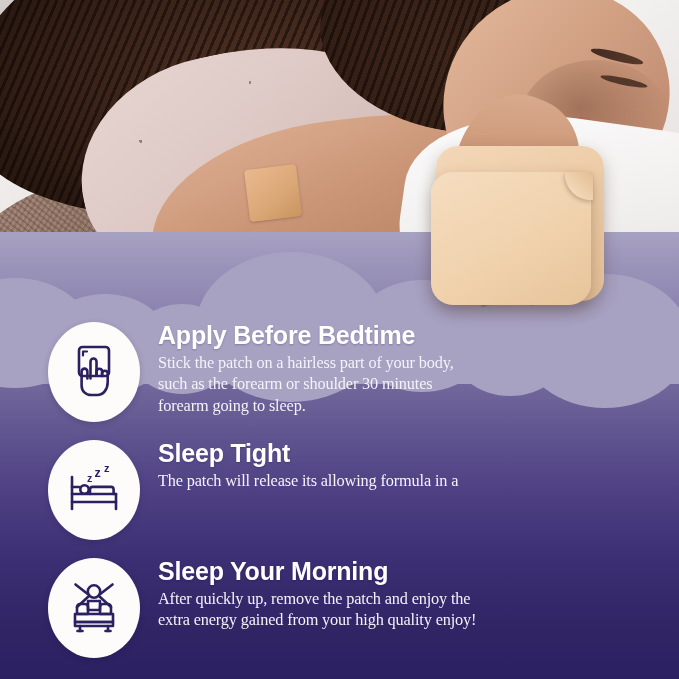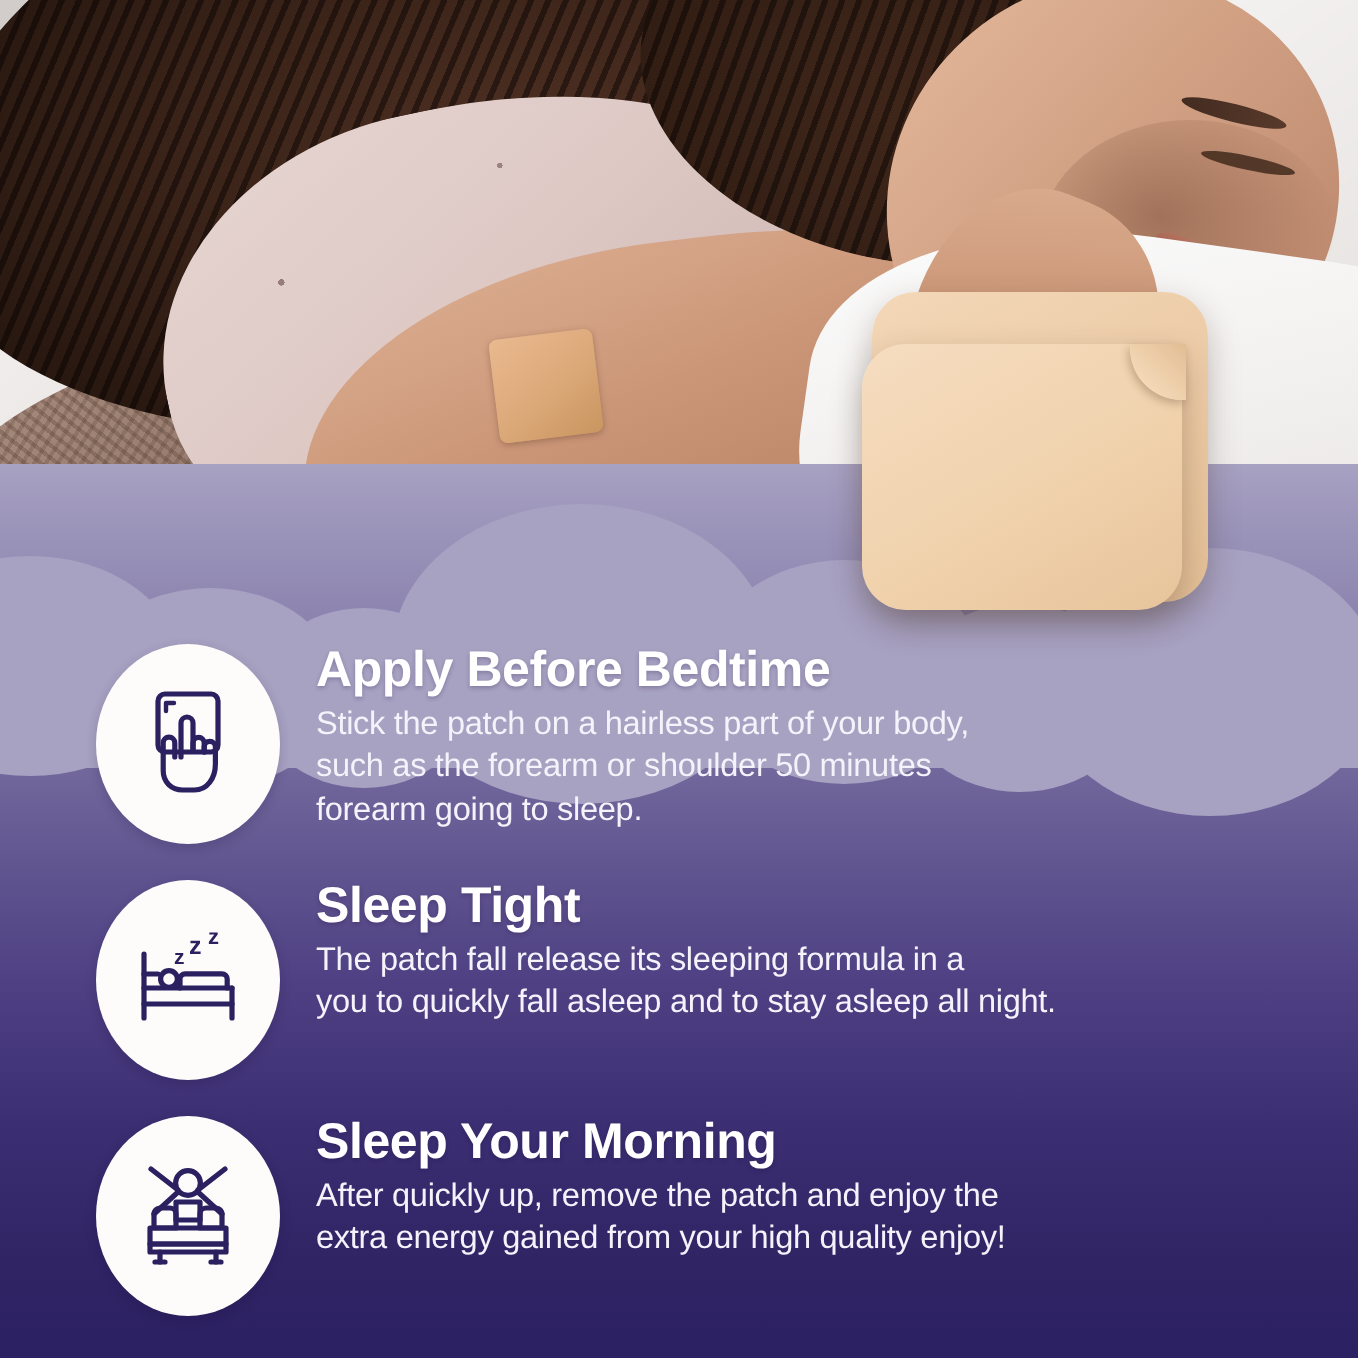--- a/index.html
+++ b/index.html
@@ -232,20 +232,21 @@
     line-height:1.06;
     margin:0 0 3px 0;
     text-shadow:0 1px 2px rgba(30,15,60,.25);
   }
   .body {
     color:#f4f2fa;
     font-size:16.3px;
     line-height:1.33;
     letter-spacing:-0.15px;
     max-width:520px;
+    font-family:Liberation Serif, serif;
   }
   .body .ln { display:block; white-space:nowrap; }
 </style>
 </head>
 <body>
 
 <div id="page">
 
   <div class="photo">
     <div class="ph-sheet-main"></div>
@@ -298,21 +299,21 @@
             <path d="M36.1 34 v-2.5 a2.8 2.8 0 0 1 5.6 0 v8.5
                      c0 7-4 13-10.5 13 h-6 c-5.5 0-9.6-4-9.6-9.6 V29.5
                      a2.9 2.9 0 0 1 5.8 0 v7"></path>
           </svg>
         </div>
       </div>
       <div class="texts">
         <div class="head">Apply Before Bedtime</div>
         <div class="body">
           <span class="ln">Stick the patch on a hairless part of your body,</span>
-          <span class="ln">such as the forearm or shoulder 50 minutes</span>
+          <span class="ln">such as the forearm or shoulder 30 minutes</span>
           <span class="ln">forearm going to sleep.</span>
         </div>
       </div>
     </div>
 
     <div class="row row2">
       <div class="icon-wrap">
         <div class="icon-circle">
           <svg width="62" height="58" viewBox="0 0 62 58" fill="none" stroke="#2b2060" stroke-width="2.6" stroke-linecap="round" stroke-linejoin="round">
 
@@ -329,22 +330,21 @@
 
             <text x="24" y="21" font-family="Liberation Sans, sans-serif" font-size="10.5" font-weight="bold" fill="#2b2060" stroke="none">z</text>
             <text x="31.5" y="16" font-family="Liberation Sans, sans-serif" font-size="12.5" font-weight="bold" fill="#2b2060" stroke="none">z</text>
             <text x="41" y="11" font-family="Liberation Sans, sans-serif" font-size="11" font-weight="bold" fill="#2b2060" stroke="none">z</text>
           </svg>
         </div>
       </div>
       <div class="texts">
         <div class="head">Sleep Tight</div>
         <div class="body">
-          <span class="ln">The patch fall release its sleeping formula in a</span>
-          <span class="ln">you to quickly fall asleep and to stay asleep all night.</span>
+          <span class="ln">The patch will release its allowing formula in a</span>
         </div>
       </div>
     </div>
 
     <div class="row row3">
       <div class="icon-wrap">
         <div class="icon-circle">
           <svg width="60" height="58" viewBox="0 0 60 58" fill="none" stroke="#2b2060" stroke-width="2.6" stroke-linecap="round" stroke-linejoin="round">
 
             <circle cx="30" cy="12.5" r="6.2"></circle>

